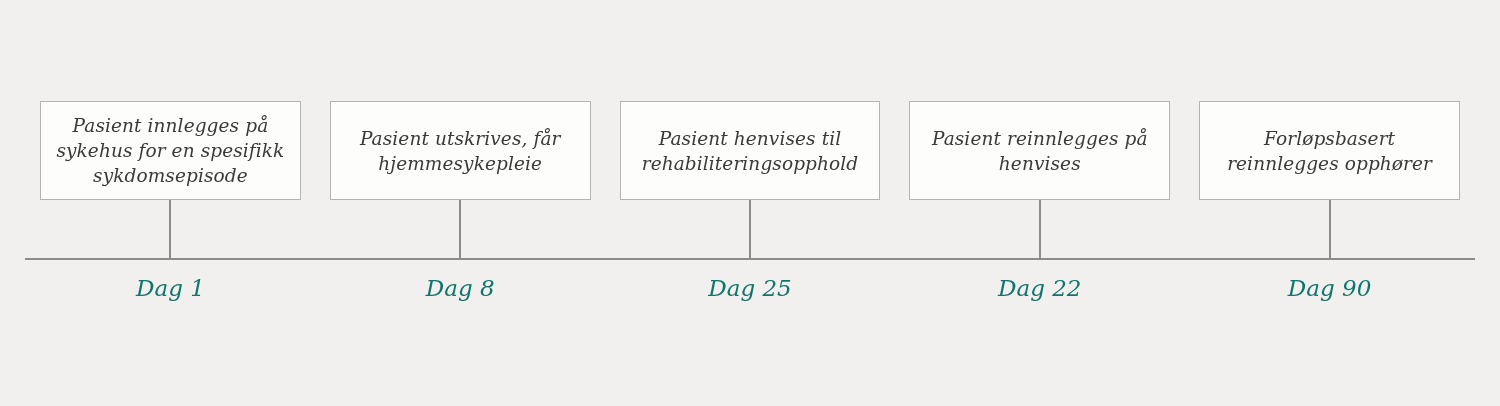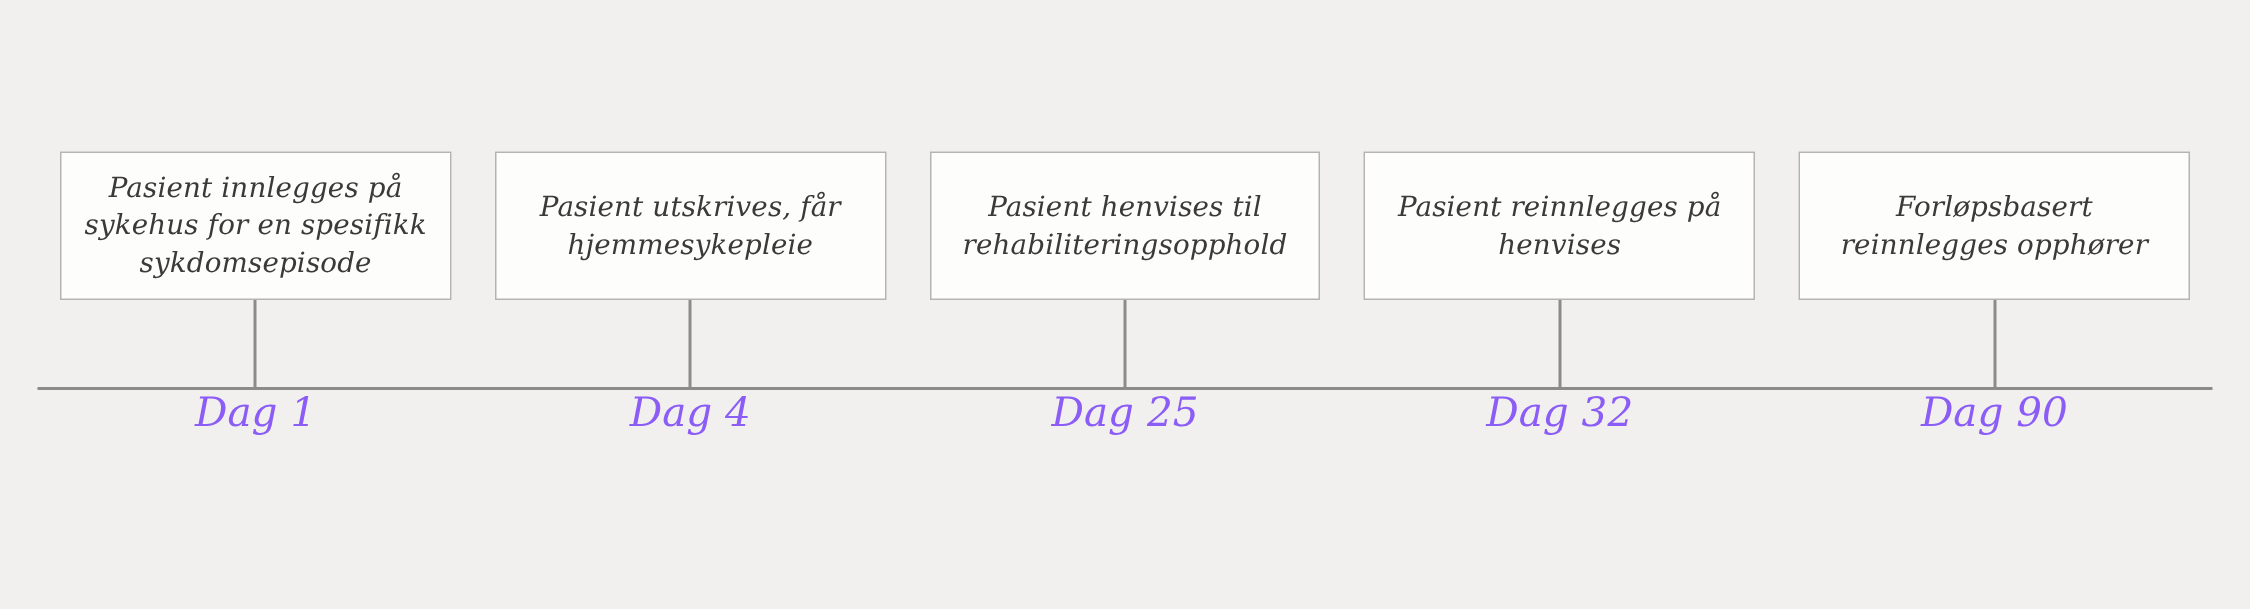--- a/index.html
+++ b/index.html
@@ -49,24 +49,24 @@
     line-height: 25px;
     color: #3b3a38;
     letter-spacing: 0.1px;
   }
   .connector {
     width: 2px;
     height: 58px;
     background: #8c8b89;
   }
   .day-label {
-    margin-top: 2px;
+    margin-top: 17px;
     font-style: italic;
-    font-size: 27px;
-    color: #8b5cf6;
+    font-size: 23px;
+    color: #0f766e;
     white-space: nowrap;
   }
   .timeline-line {
     position: absolute;
     top: 258px;
     left: 25px;
     right: 25px;
     height: 2px;
     background: #8c8b89;
   }
@@ -82,38 +82,38 @@
     </div>
     <div class="connector"></div>
     <div class="day-label">Dag 1</div>
   </div>
 
   <div class="event">
     <div class="event-box">
       <span class="event-label">Pasient utskrives, får hjemmesykepleie</span>
     </div>
     <div class="connector"></div>
-    <div class="day-label">Dag 4</div>
+    <div class="day-label">Dag 8</div>
   </div>
 
 
   <div class="event">
     <div class="event-box">
       <span class="event-label">Pasient henvises til rehabiliteringsopphold</span>
     </div>
     <div class="connector"></div>
     <div class="day-label">Dag 25</div>
   </div>
 
   <div class="event">
     <div class="event-box">
       <span class="event-label">Pasient reinnlegges på henvises</span>
     </div>
     <div class="connector"></div>
-    <div class="day-label">Dag 32</div>
+    <div class="day-label">Dag 22</div>
   </div>
 
   <div class="event">
     <div class="event-box">
       <span class="event-label">Forløpsbasert reinnlegges opphører</span>
     </div>
     <div class="connector"></div>
     <div class="day-label">Dag 90</div>
   </div>
 </div>

